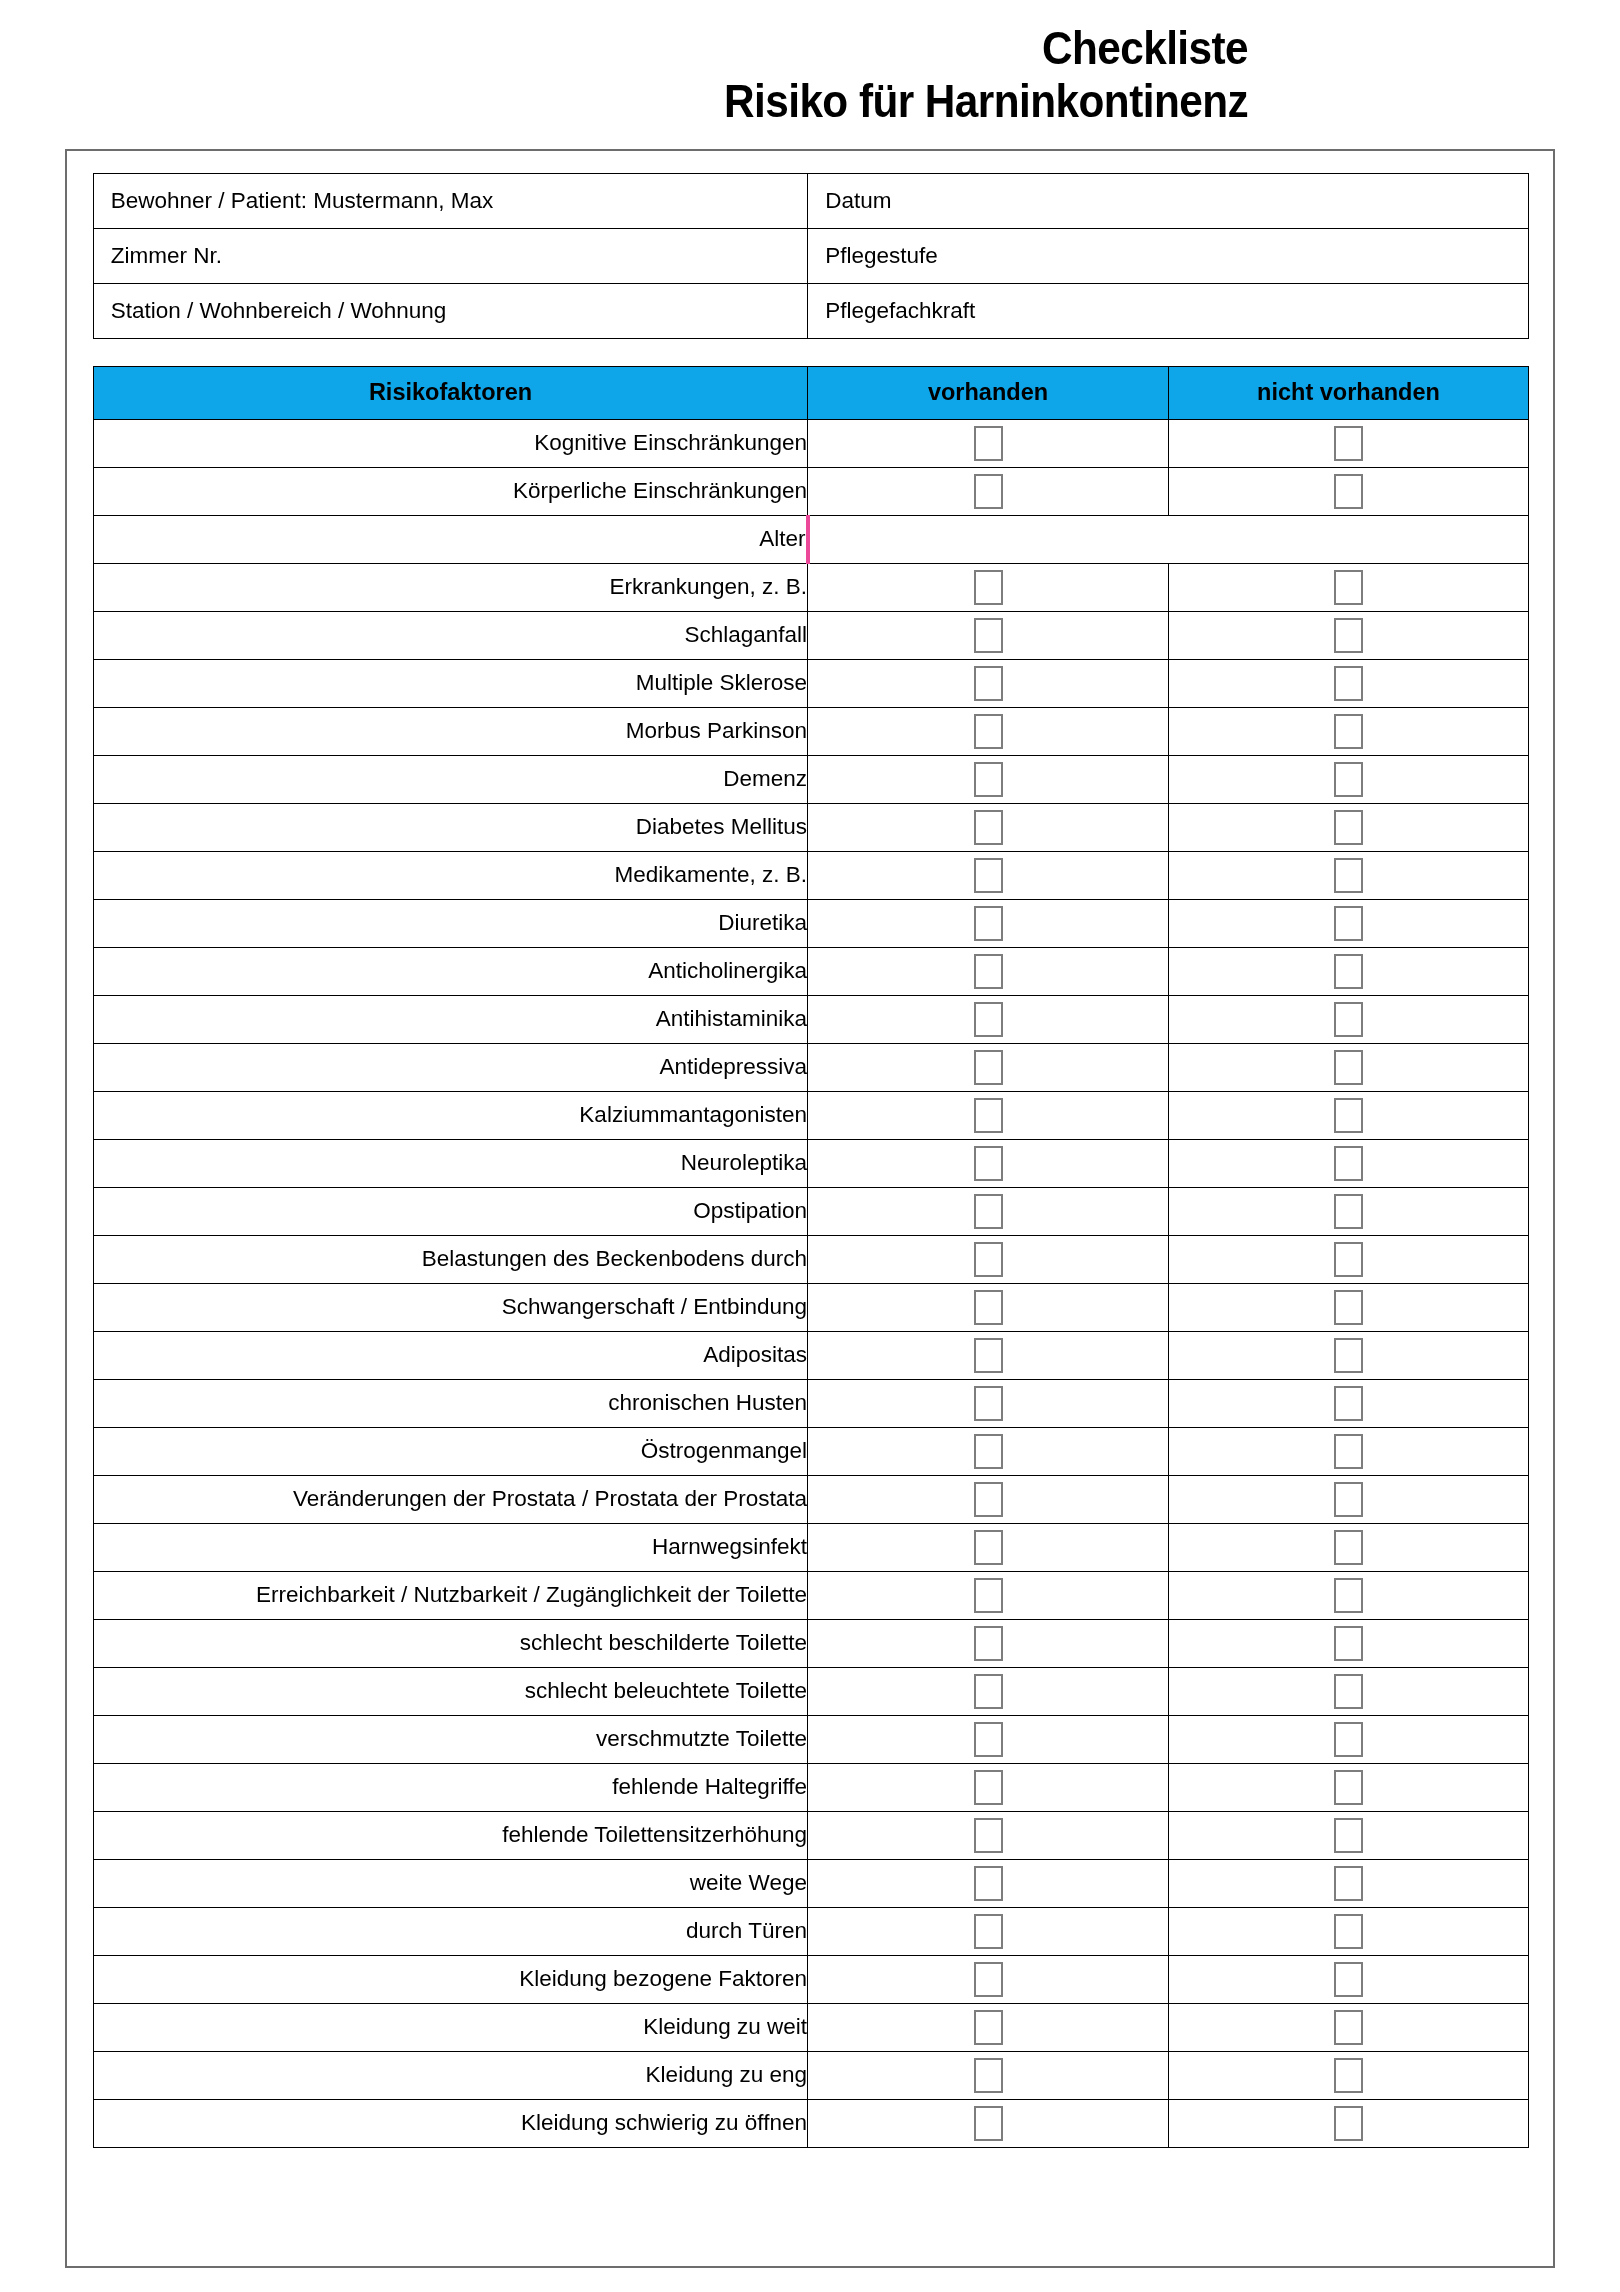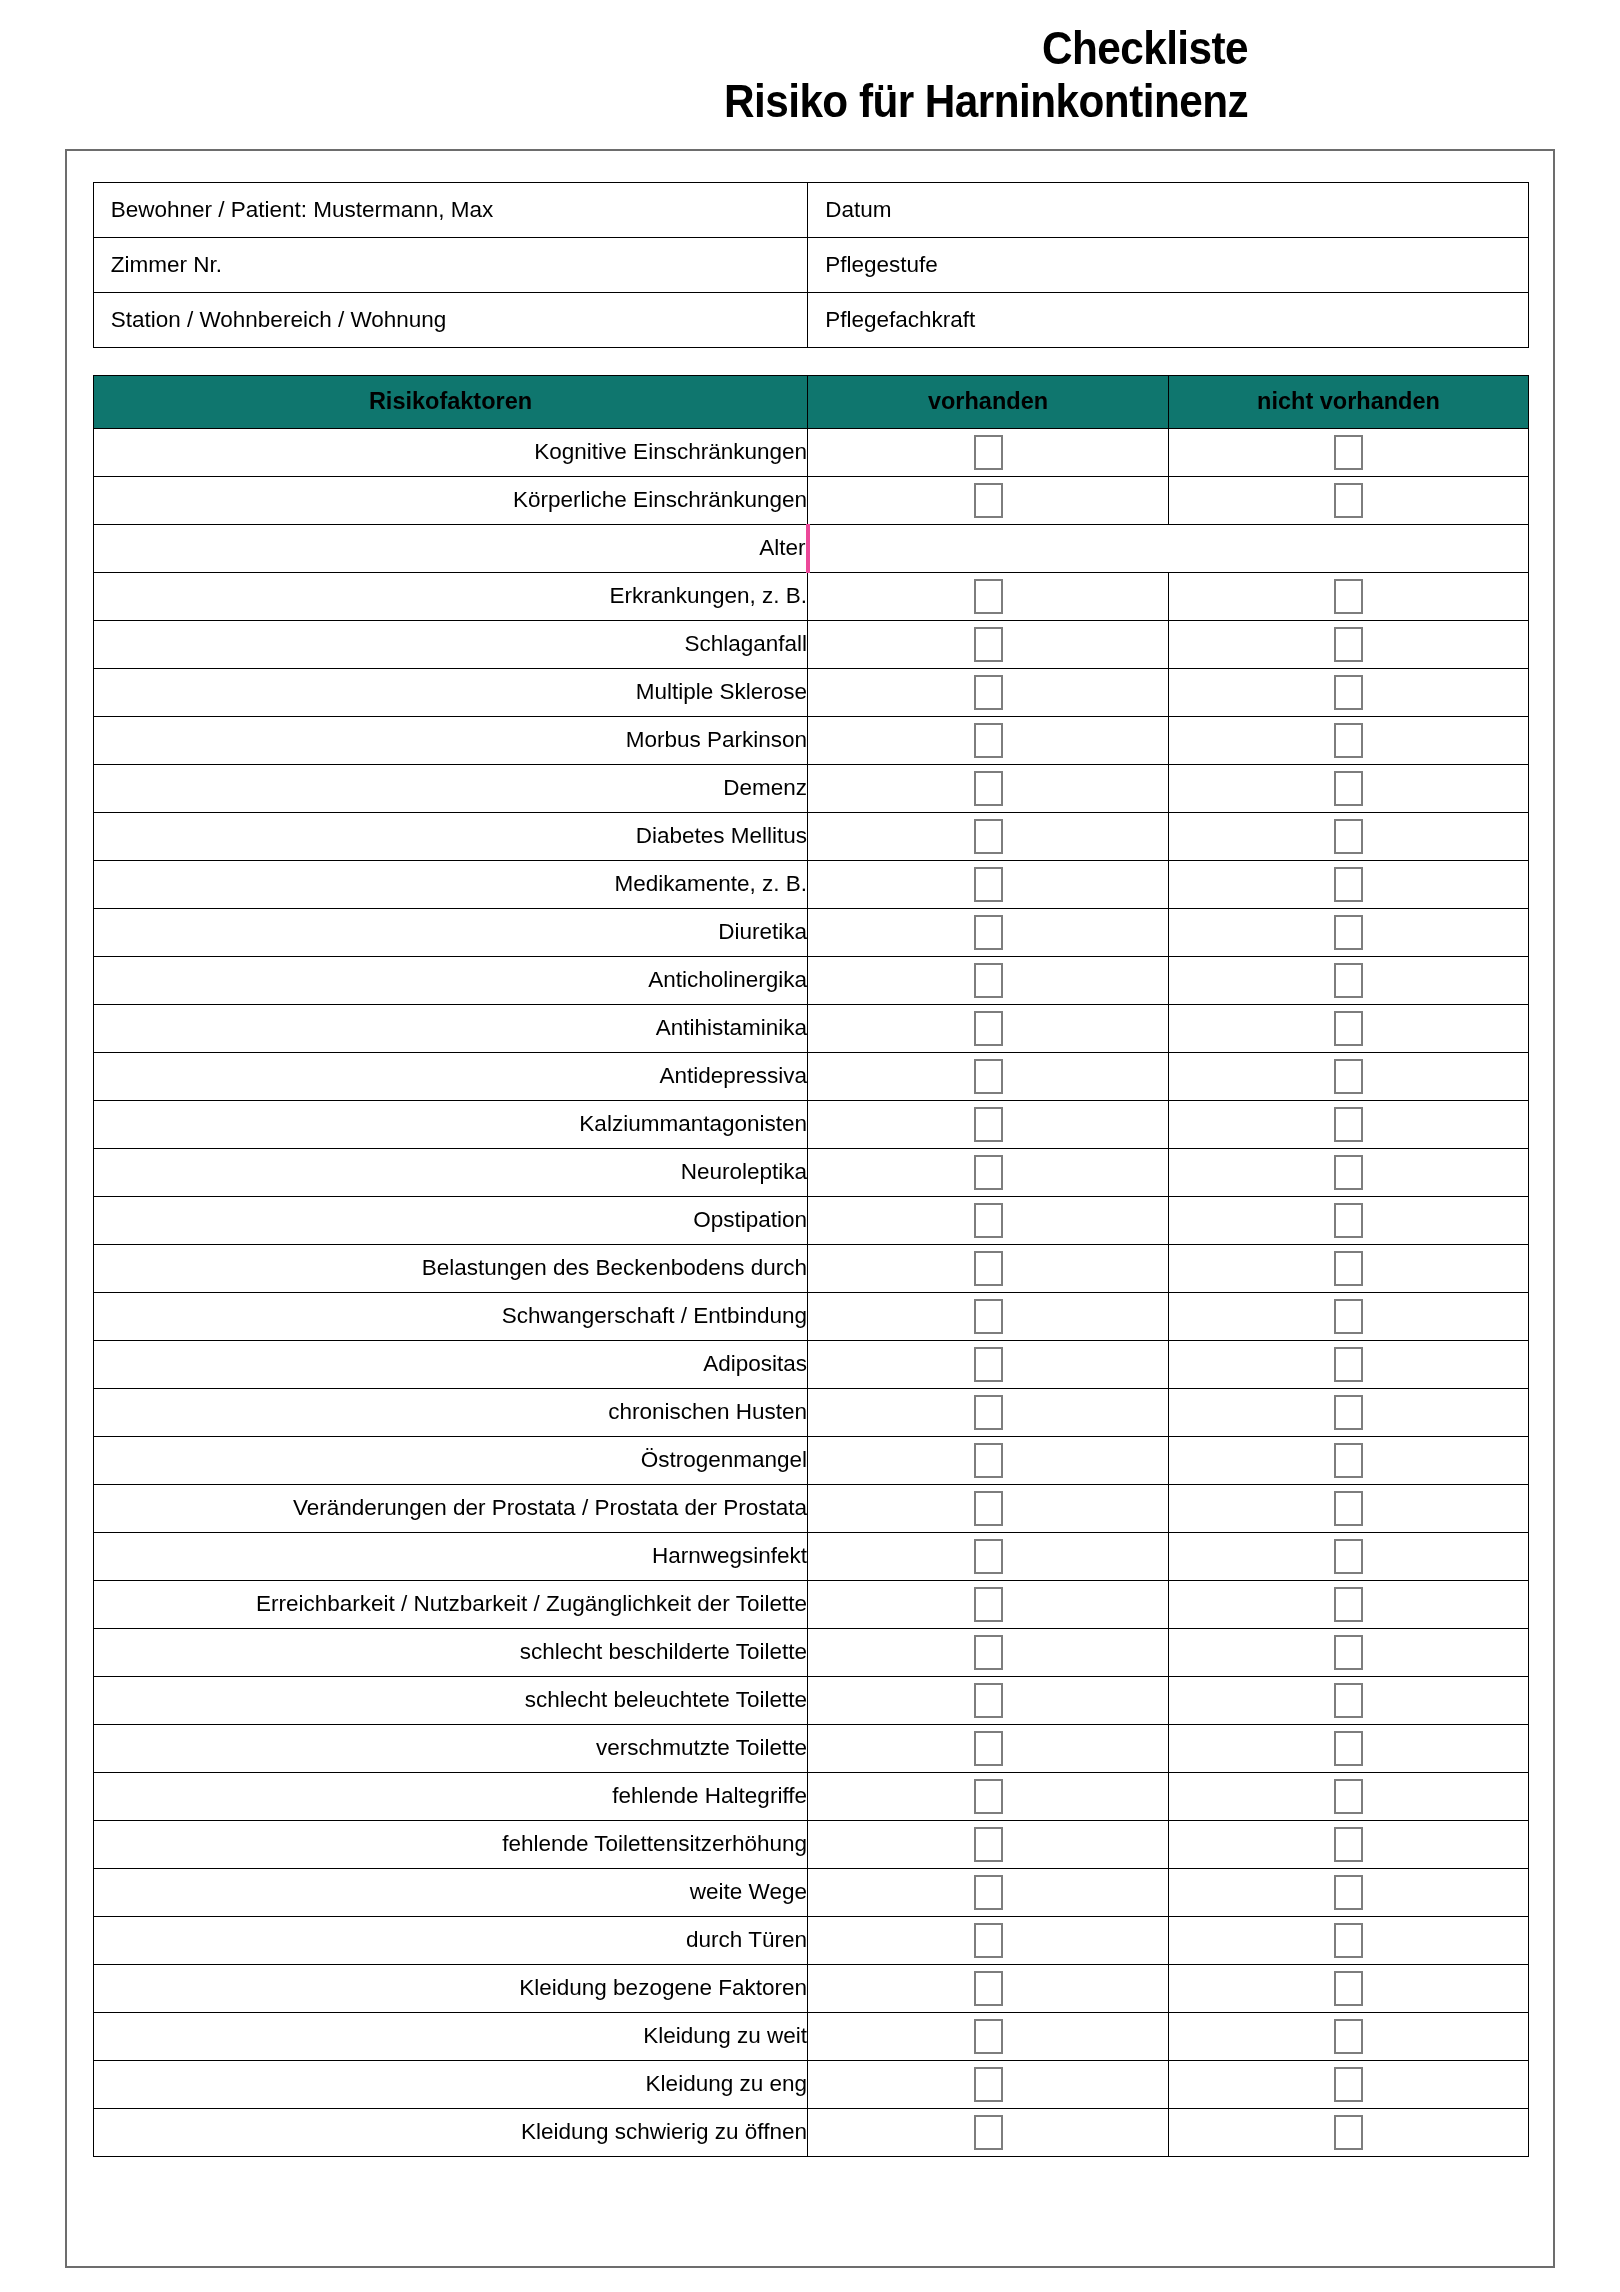--- a/index.html
+++ b/index.html
@@ -50,21 +50,21 @@
     width: 1490px;
     height: 2119px;
     border: 2px solid #6d6d6d;
     box-sizing: border-box;
   }
 
   
   .tables-wrap {
     position: absolute;
     left: 93px;
-    top: 182px;
+    top: 173px;
     width: 1436px;
   }
 
   table {
     border-collapse: collapse;
     table-layout: fixed;
     width: 1436px;
     border: 1px solid #000000;
   }
   table td, table th {
@@ -86,21 +86,21 @@
   .col-info-right { width: 720px; }
 
   
   .risk-table { margin-top: 26.5px; }
   .col-factor  { width: 714px; }
   .col-yes     { width: 361px; }
   .col-no      { width: 360px; }
 
   .risk-table thead th {
     height: 52px;
-    background: #0f766e;
+    background: #0ea5e9;
     font-size: 23.5px;
     font-weight: bold;
     text-align: center;
     white-space: nowrap;
   }
 
   .risk-table tbody td {
     height: 47px;
   }
   .cell-label {

